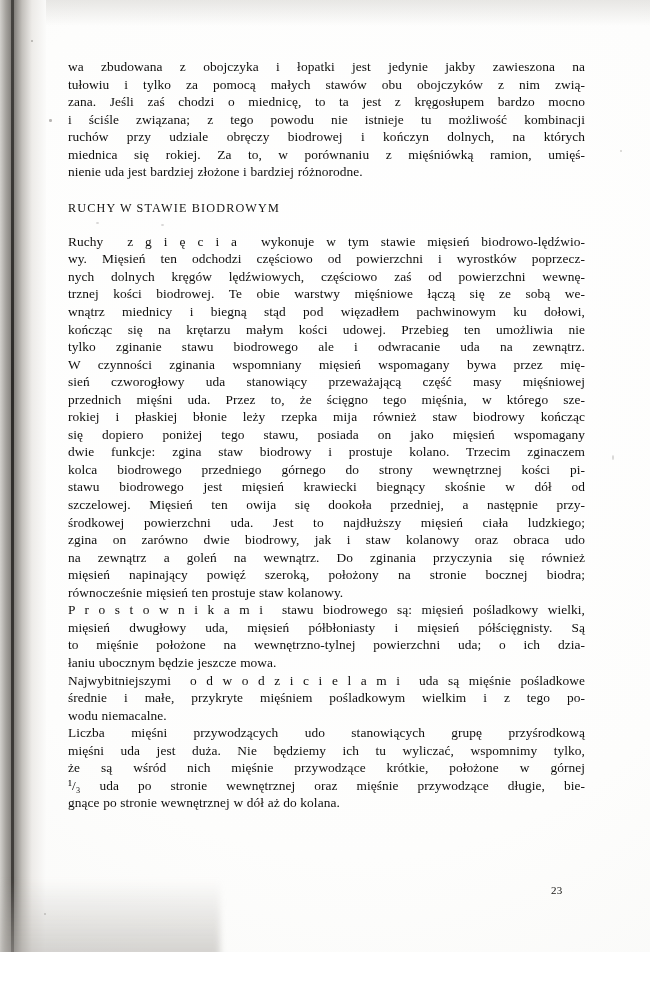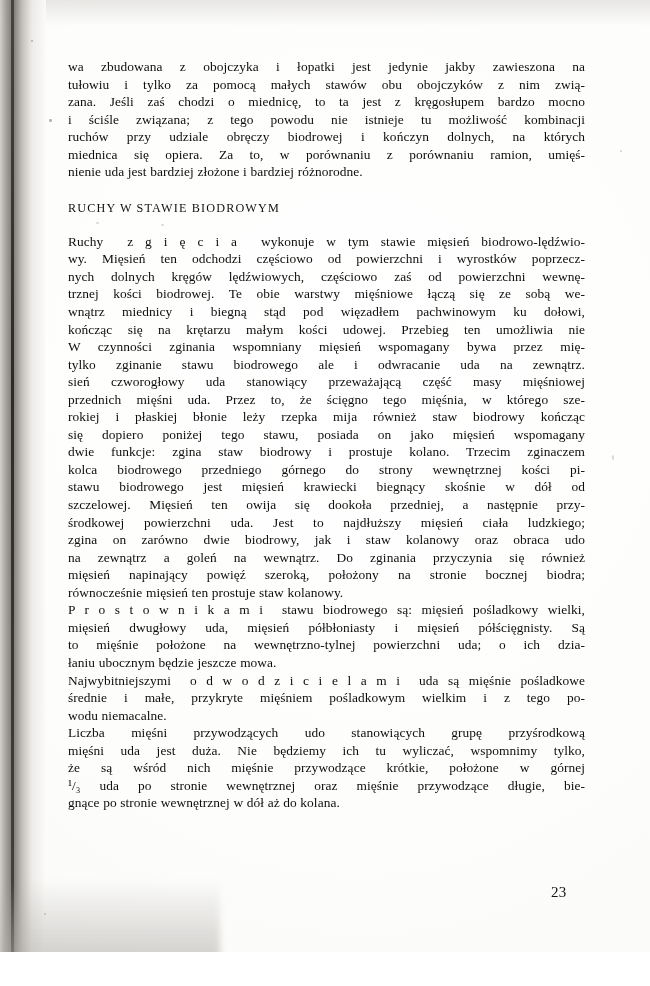--- a/index.html
+++ b/index.html
@@ -121,21 +121,21 @@
     color: #1a1917;
     padding: 20px 0 17px 0;
     white-space: pre;
   }
 
   
   #folio {
     position: absolute;
     left: 551px;
     top: 884px;
-    font-size: 15px;
+    font-size: 11px;
     color: #1b1a18;
     letter-spacing: .3px;
   }
 
   
   #ink-layer {
     position: absolute;
     left: 0; top: 0;
     width: 650px; height: 958px;
     filter: contrast(1.07) brightness(.99);
@@ -152,35 +152,35 @@
   <div id="ink-layer">
 
     <div id="text-column">
 
       <p class="para">
         <span class="ln j">wa zbudowana z obojczyka i łopatki jest jedynie jakby zawieszona na</span>
         <span class="ln j">tułowiu i tylko za pomocą małych stawów obu obojczyków z nim zwią-</span>
         <span class="ln j">zana. Jeśli zaś chodzi o miednicę, to ta jest z kręgosłupem bardzo mocno</span>
         <span class="ln j">i ściśle związana; z tego powodu nie istnieje tu możliwość kombinacji</span>
         <span class="ln j">ruchów przy udziale obręczy biodrowej i kończyn dolnych, na których</span>
-        <span class="ln j">miednica się opiera. Za to, w porównaniu z porównaniu ramion, umięś-</span>
+        <span class="ln j">miednica się rokiej. Za to, w porównaniu z mięśniówką ramion, umięś-</span>
         <span class="ln last">nienie uda jest bardziej złożone i bardziej różnorodne.</span>
       </p>
 
       <h2 id="section-heading">RUCHY W STAWIE BIODROWYM</h2>
 
       <p class="para">
         <span class="ln j">Ruchy  z g i ę c i a  wykonuje w tym stawie mięsień biodrowo-lędźwio-</span>
         <span class="ln j">wy. Mięsień ten odchodzi częściowo od powierzchni i wyrostków poprzecz-</span>
         <span class="ln j">nych dolnych kręgów lędźwiowych, częściowo zaś od powierzchni wewnę-</span>
         <span class="ln j">trznej kości biodrowej. Te obie warstwy mięśniowe łączą się ze sobą we-</span>
         <span class="ln j">wnątrz miednicy i biegną stąd pod więzadłem pachwinowym ku dołowi,</span>
         <span class="ln j">kończąc się na krętarzu małym kości udowej. Przebieg ten umożliwia nie</span>
+        <span class="ln j">tylko zginanie stawu biodrowego ale i odwracanie uda na zewnątrz.</span>
         <span class="ln j">W czynności zginania wspomniany mięsień wspomagany bywa przez mię-</span>
-        <span class="ln j">tylko zginanie stawu biodrowego ale i odwracanie uda na zewnątrz.</span>
         <span class="ln j">sień czworogłowy uda stanowiący przeważającą część masy mięśniowej</span>
         <span class="ln j">przednich mięśni uda. Przez to, że ścięgno tego mięśnia, w którego sze-</span>
         <span class="ln j">rokiej i płaskiej błonie leży rzepka mija również staw biodrowy kończąc</span>
         <span class="ln j">się dopiero poniżej tego stawu, posiada on jako mięsień wspomagany</span>
         <span class="ln j">dwie funkcje: zgina staw biodrowy i prostuje kolano. Trzecim zginaczem</span>
         <span class="ln j">kolca biodrowego przedniego górnego do strony wewnętrznej kości pi-</span>
         <span class="ln j">stawu biodrowego jest mięsień krawiecki biegnący skośnie w dół od</span>
         <span class="ln j">szczelowej. Mięsień ten owija się dookoła przedniej, a następnie przy-</span>
         <span class="ln j">środkowej powierzchni uda. Jest to najdłuższy mięsień ciała ludzkiego;</span>
         <span class="ln j">zgina on zarówno dwie biodrowy, jak i staw kolanowy oraz obraca udo</span>

